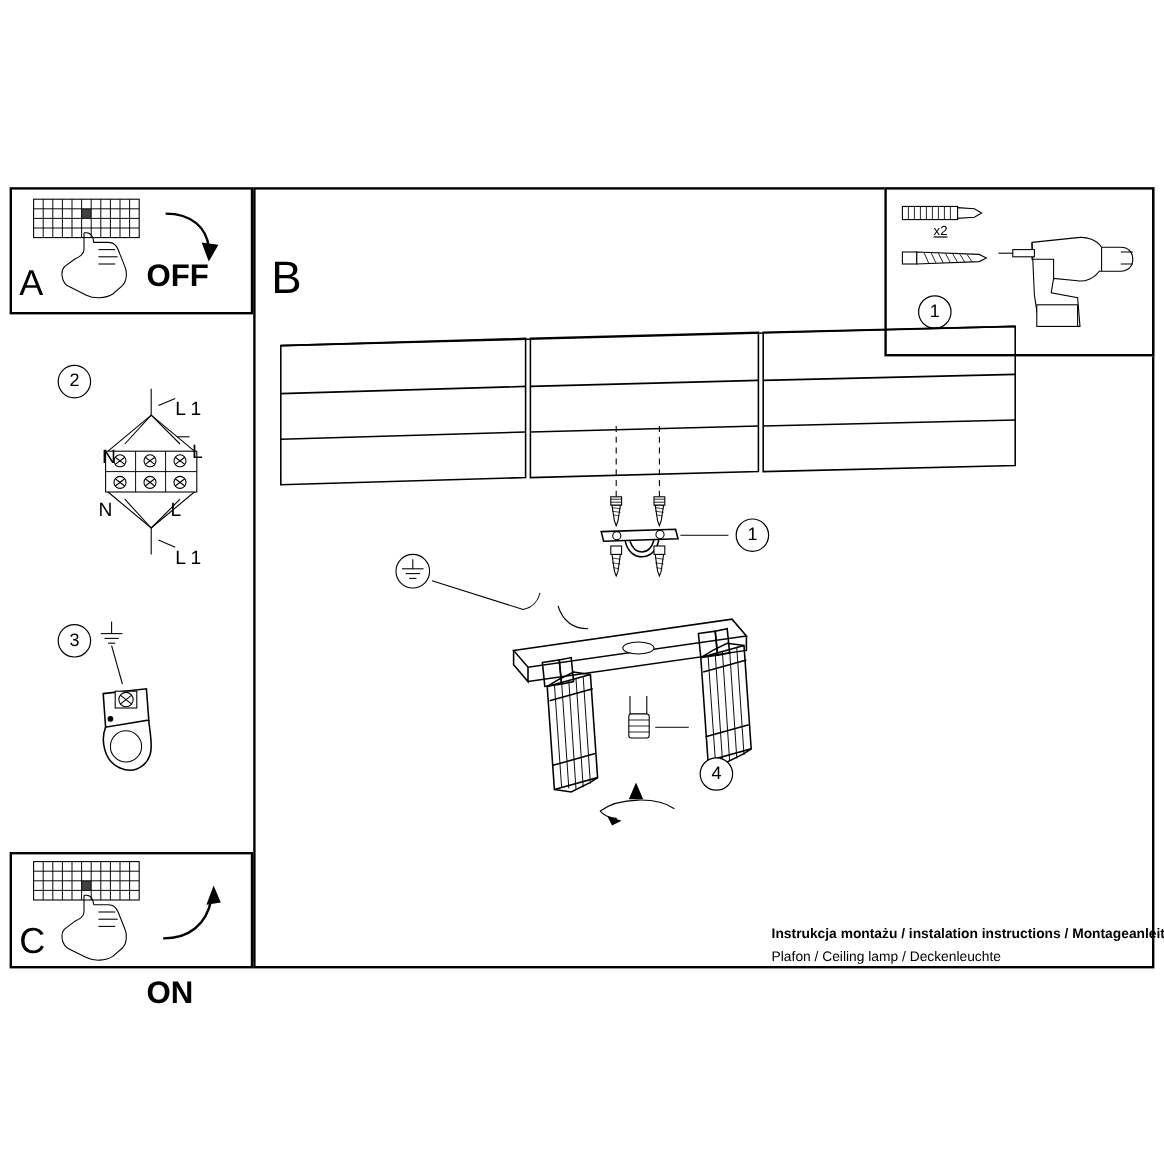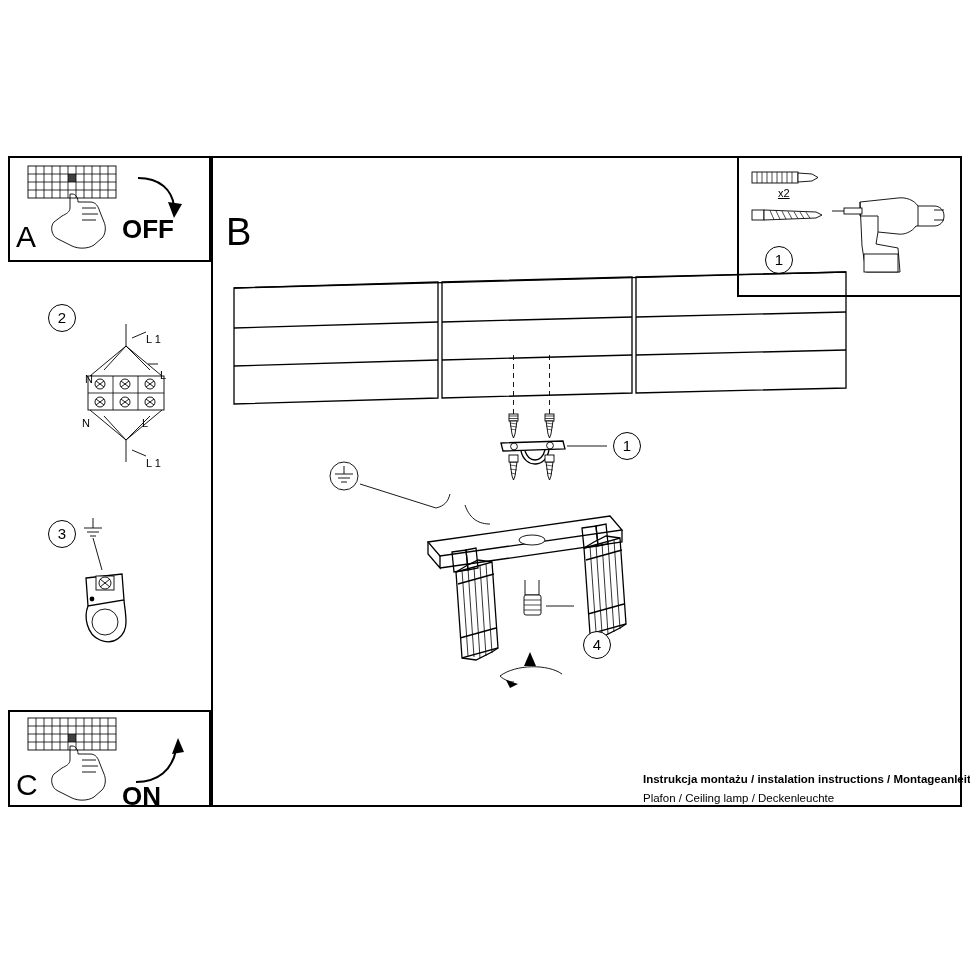--- a/index.html
+++ b/index.html
@@ -61,21 +61,21 @@
     box-sizing: border-box;
     font-size: 15px;
     line-height: 25px;
     text-align: center;
     background: #fff;
   }
 
   
   .lbl {
     position: absolute;
-    font-size: 11px;
+    font-size: 16px;
     line-height: 1;
   }
 
   
   .footer-line {
     position: absolute;
     font-size: 11.5px;
     line-height: 1.35;
     white-space: nowrap;
   }
@@ -425,21 +425,21 @@
 
       <rect class="wfill-thin" x="18" y="64" width="18" height="14"></rect>
       <circle class="wfill-thin" cx="27" cy="71" r="6"></circle>
       <line class="st-thin" x1="22" y1="67" x2="32" y2="75"></line>
       <line class="st-thin" x1="22" y1="75" x2="32" y2="67"></line>
       <circle class="fill-b" cx="14" cy="87" r="2.4"></circle>
     </svg>
   </div>
 
   <div class="step-letter" style="left:16px; top:770px;">C</div>
-  <div class="word" style="left:122px; top:783px;">ON</div>
+  <div class="word" style="left:122px; top:814px;">ON</div>
 
   <div class="abs" style="left:26px; top:712px;">
     <svg width="180" height="95" viewBox="0 0 180 95">
       <rect class="wfill-thin" x="2" y="6" width="88" height="32"></rect>
       <g stroke="#000" stroke-width="0.8" fill="none">
         <line x1="2" y1="14" x2="90" y2="14"></line>
         <line x1="2" y1="22" x2="90" y2="22"></line>
         <line x1="2" y1="30" x2="90" y2="30"></line>
         <line x1="10" y1="6" x2="10" y2="38"></line>
         <line x1="18" y1="6" x2="18" y2="38"></line>

